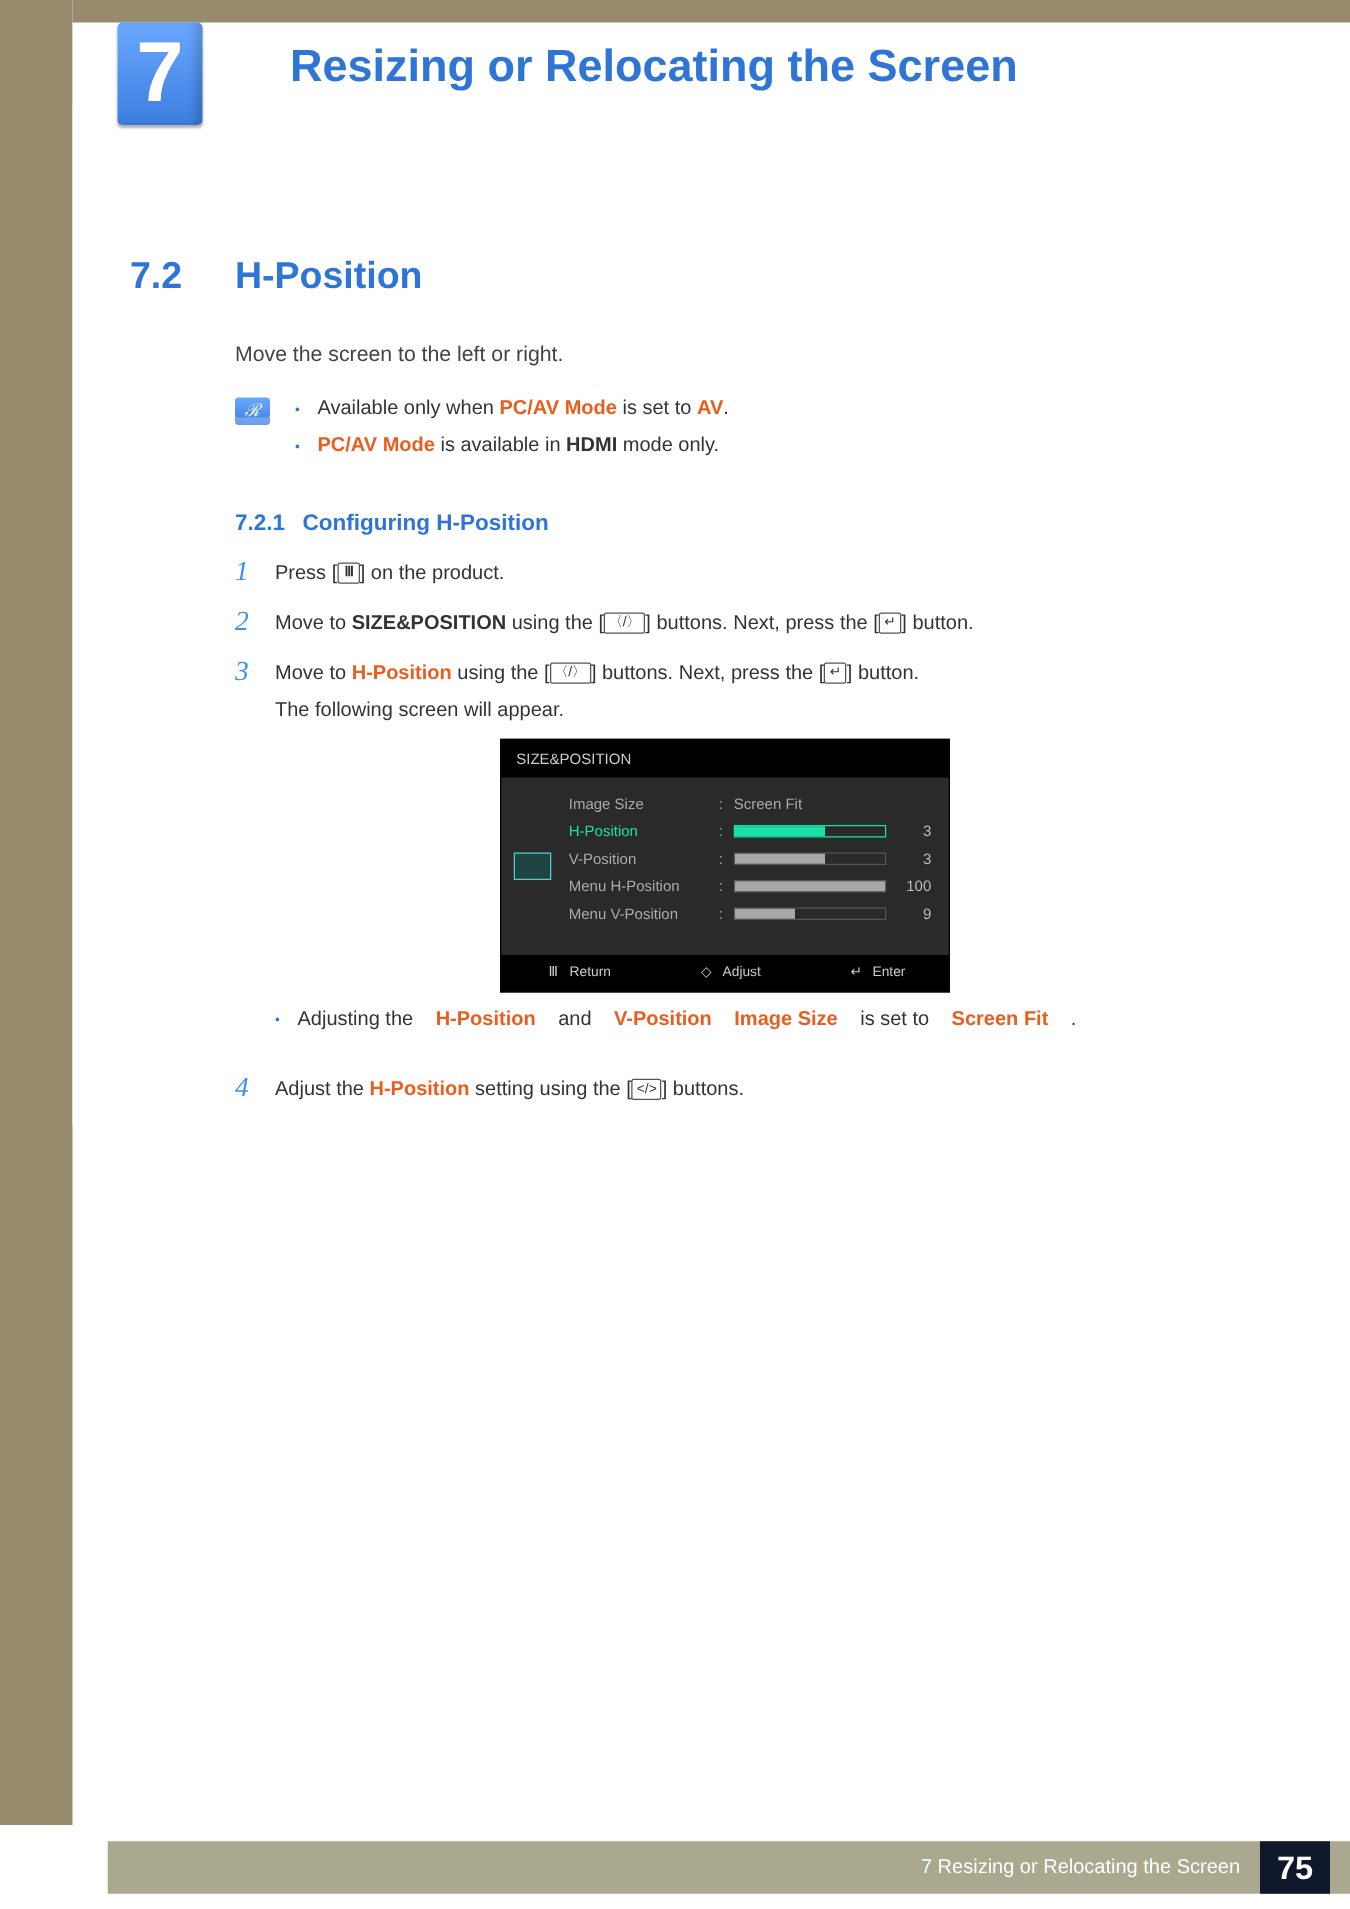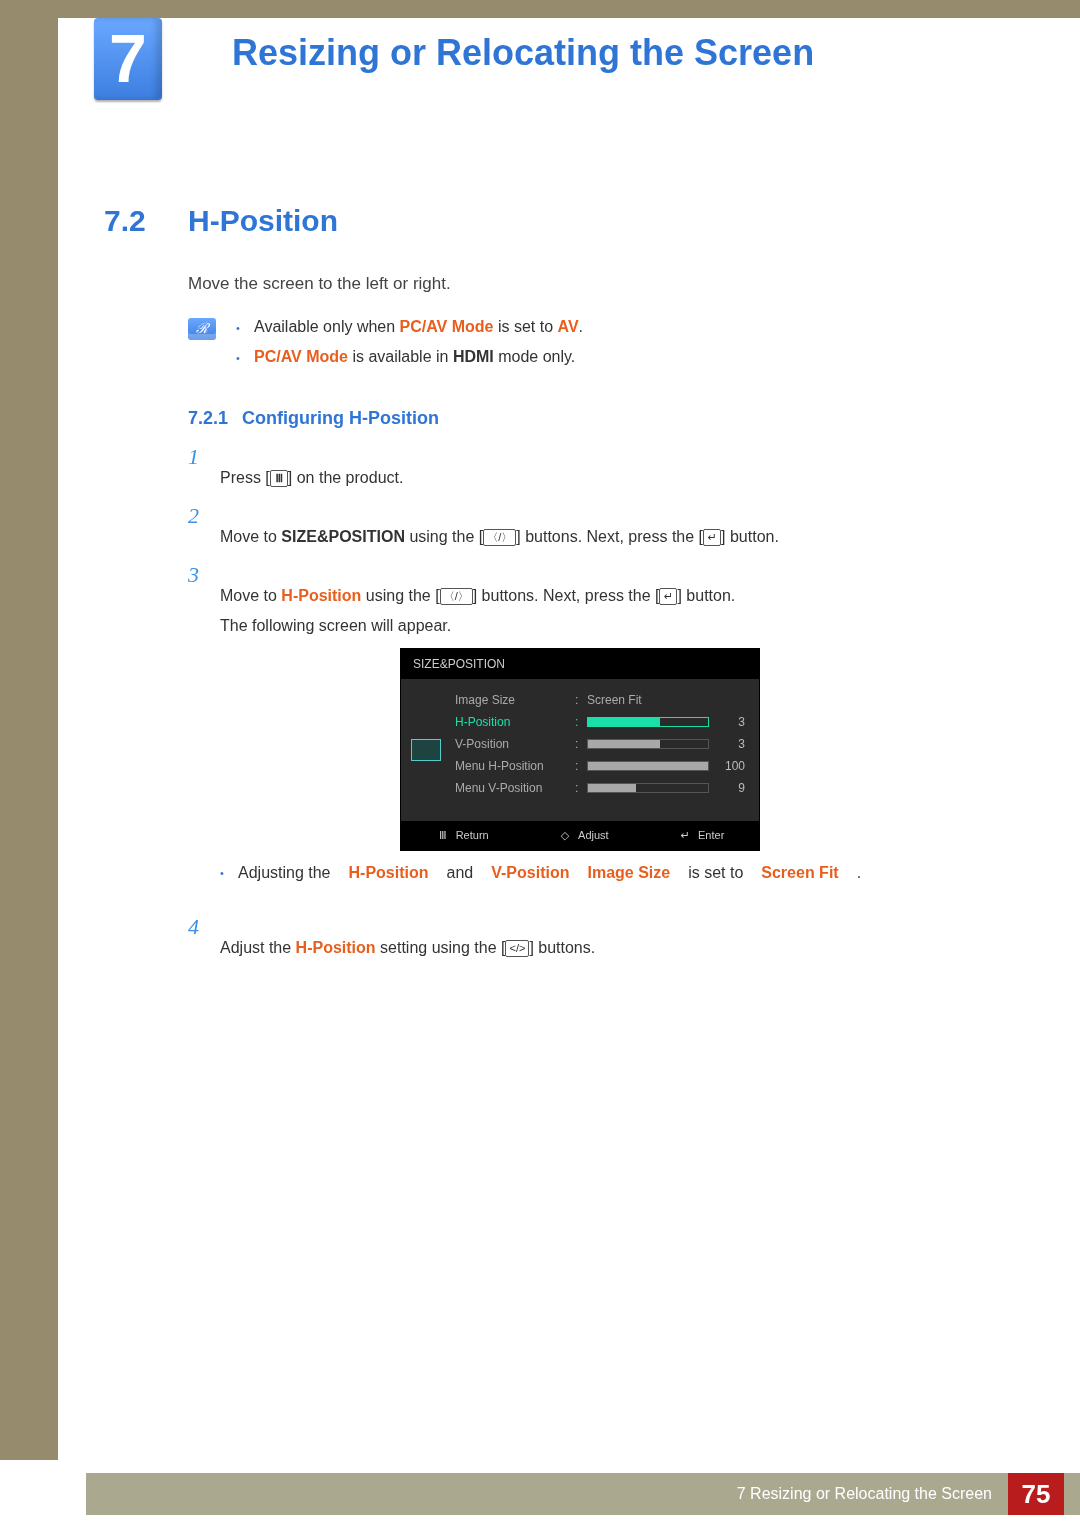--- a/index.html
+++ b/index.html
@@ -75,21 +75,21 @@
   .bullets li { list-style:none; padding-left:18px; position:relative; margin-bottom:12px; }
   .bullets li::before { content:"•"; position:absolute; left:0; color:#2e75d6; font-size:11px; top:4px;}
   .kw { color:#e95e1d; font-weight:bold; }
   .kwb { font-weight:bold; color:#333; }
   .subhead-row { display:flex; gap:14px; margin-top:30px; }
   .subhead-num { color:#2e75d6; font-size:18px; font-weight:bold; }
   .subhead-title { color:#2e75d6; font-size:18px; font-weight:bold; }
   ol.steps { margin-top:18px; list-style:none; }
   ol.steps li { display:flex; align-items:flex-start; gap:18px; margin-bottom:16px; font-size:16px; color:#333; }
   .step-num { color:#3c91e6; font-size:22px; font-style:italic; font-family: Georgia, 'Times New Roman', serif; width:14px; flex-shrink:0; line-height:20px; }
-  .step-body { flex:1; line-height:1.5;margin-top:19px; }
+  .step-body { flex:1; line-height:1.5; }
   .btn-icon {
     display:inline-block; vertical-align:middle;
     border:1px solid #555; border-radius:2px; padding:1px 3px;
     font-size:11px; line-height:13px; min-width:18px; text-align:center;
     background:#fff;
   }
   .btn-menu { letter-spacing:-1px; font-weight:bold; }
   .sub-line { margin-top:6px; }
   .sub-bullets { margin-top:8px; }
   .sub-bullets li { list-style:none; padding-left:18px; position:relative; margin-bottom:10px; font-size:16px;}
@@ -127,21 +127,21 @@
   
   .footer {
     position:absolute; left:0; bottom:0; width:1080px; height:57px;
   }
   .footer-strip {
     position:absolute; left:86px; bottom:12px; right:0; height:42px;
     background:#aaa990;
   }
   .footer-pnum {
     position:absolute; right:16px; bottom:12px; width:56px; height:42px;
-    background:#b91c1c; color:#fff; font-size:26px; font-weight:bold;
+    background:#0f172a; color:#fff; font-size:26px; font-weight:bold;
     text-align:center; line-height:42px;
   }
   .footer-text {
     position:absolute; right:88px; bottom:12px; height:42px; line-height:42px;
     color:#fff; font-size:16px;
   }
   .footer-left-gap { position:absolute; left:58px; bottom:12px; width:28px; height:42px; background:#fff;}
 </style>
 </head>
 <body>

